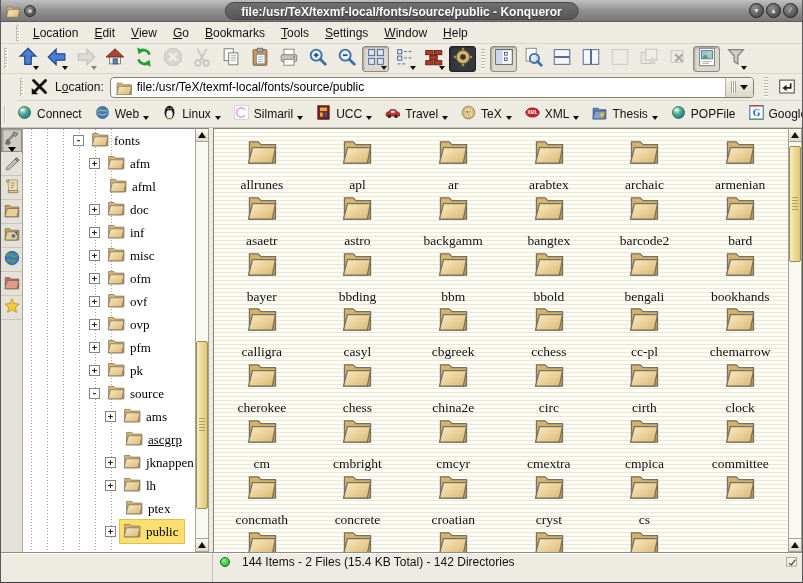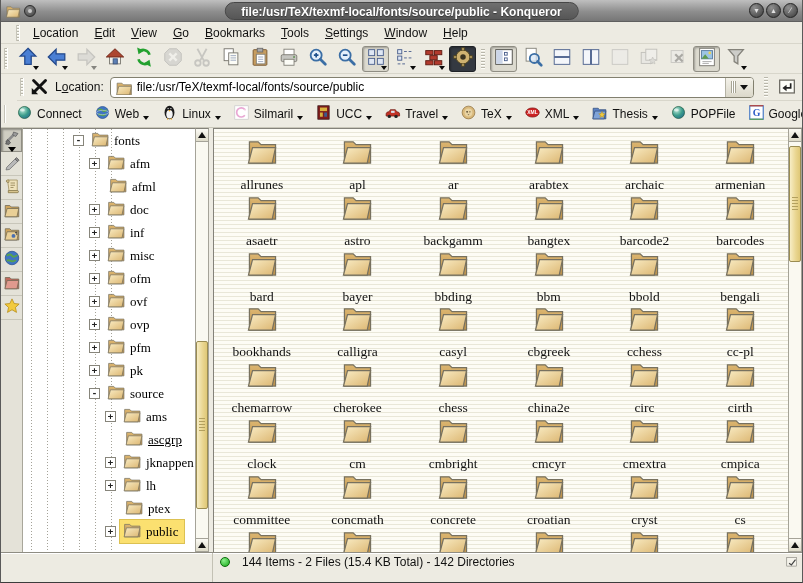--- a/index.html
+++ b/index.html
@@ -819,27 +819,20 @@
                 <path d="M4 6h9l3 3h15v19H4z" fill="url(#fb)" stroke="#77715f" stroke-width="1.3"></path>
                 <path d="M3 28 7.2 12H31l-3.4 16z" fill="url(#fg)" stroke="#77715f" stroke-width="1.3"></path>
               </svg></div>
             <div class="flabel">barcode2</div>
           </div>
           <div class="cell">
             <div class="fico"><svg viewBox="0 0 34 30">
                 <path d="M4 6h9l3 3h15v19H4z" fill="url(#fb)" stroke="#77715f" stroke-width="1.3"></path>
                 <path d="M3 28 7.2 12H31l-3.4 16z" fill="url(#fg)" stroke="#77715f" stroke-width="1.3"></path>
               </svg></div>
-            <div class="flabel">barcodes</div>
-          </div>
-          <div class="cell">
-            <div class="fico"><svg viewBox="0 0 34 30">
-                <path d="M4 6h9l3 3h15v19H4z" fill="url(#fb)" stroke="#77715f" stroke-width="1.3"></path>
-                <path d="M3 28 7.2 12H31l-3.4 16z" fill="url(#fg)" stroke="#77715f" stroke-width="1.3"></path>
-              </svg></div>
             <div class="flabel">bard</div>
           </div>
           <div class="cell">
             <div class="fico"><svg viewBox="0 0 34 30">
                 <path d="M4 6h9l3 3h15v19H4z" fill="url(#fb)" stroke="#77715f" stroke-width="1.3"></path>
                 <path d="M3 28 7.2 12H31l-3.4 16z" fill="url(#fg)" stroke="#77715f" stroke-width="1.3"></path>
               </svg></div>
             <div class="flabel">bayer</div>
           </div>
           <div class="cell">

